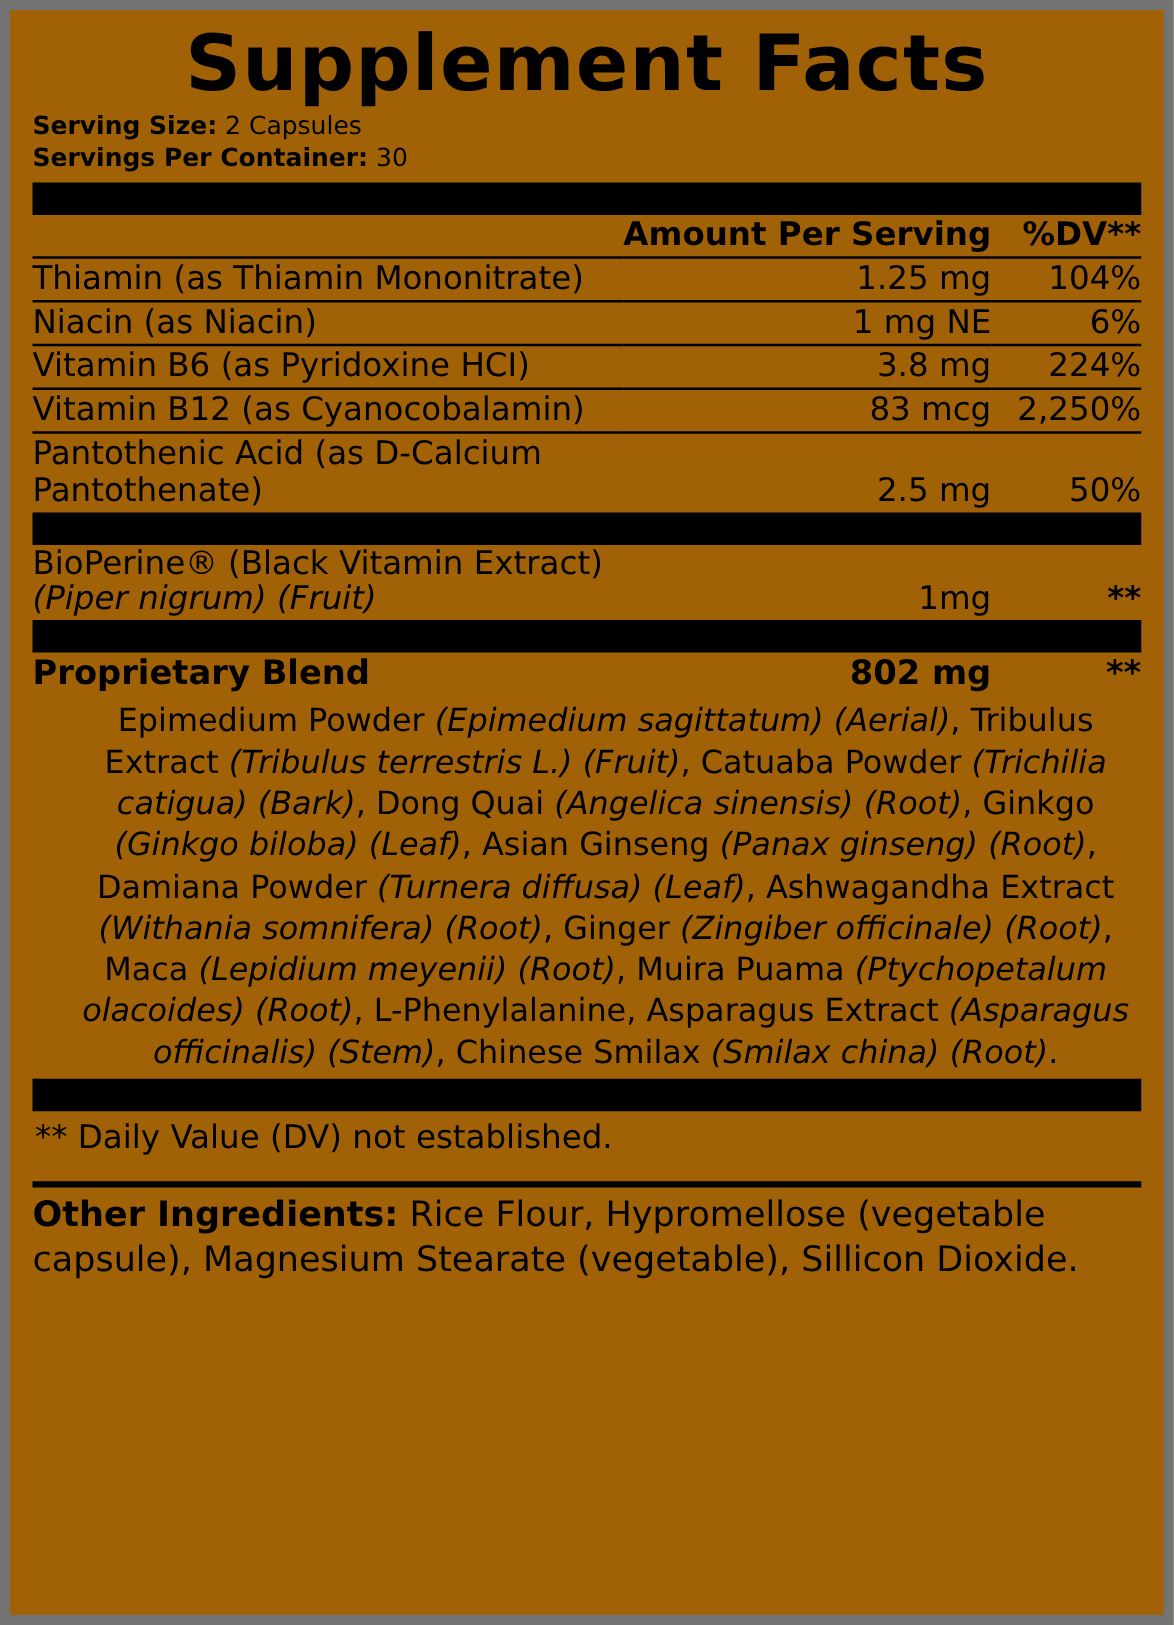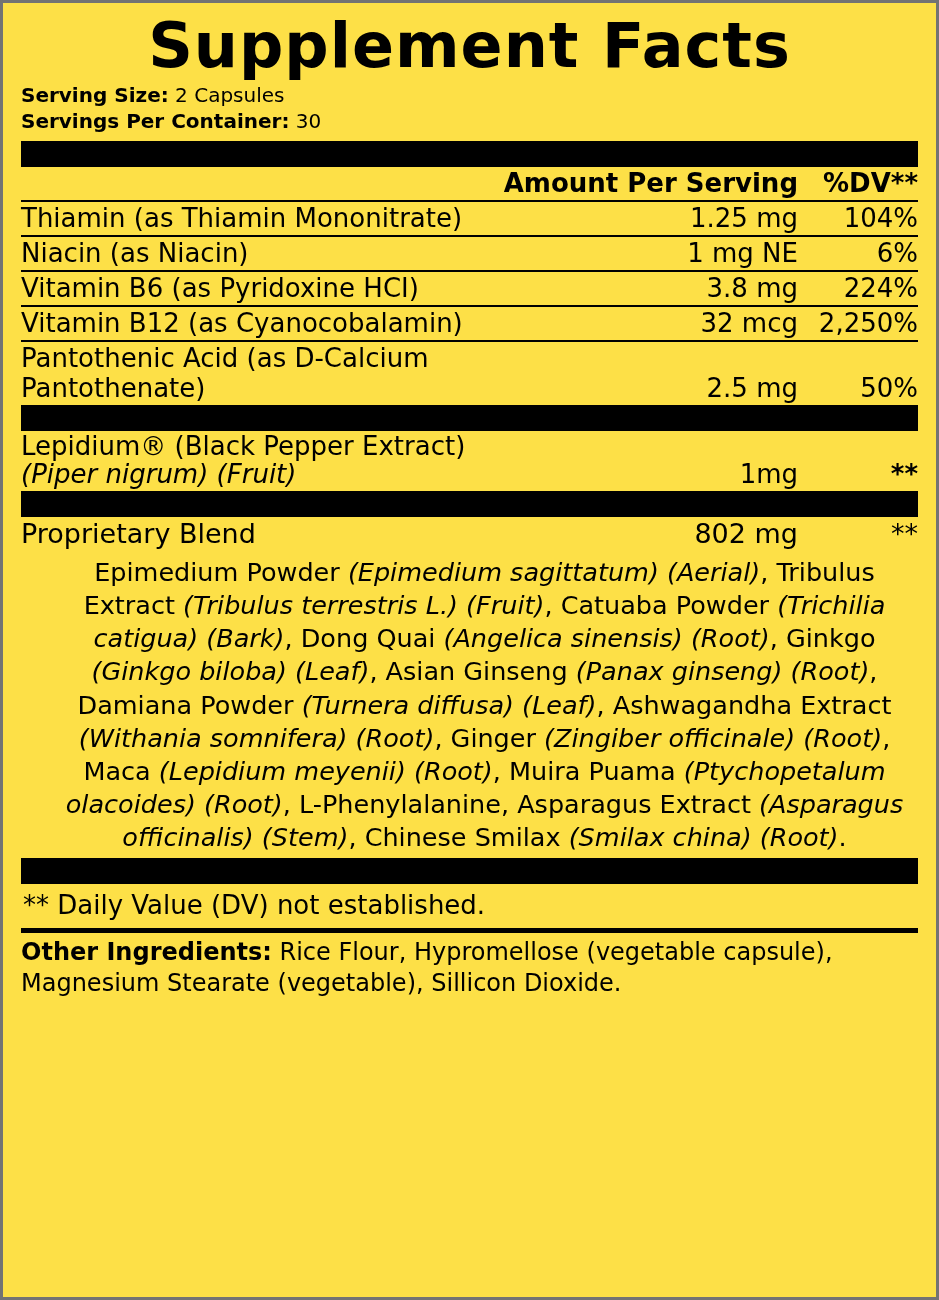--- a/index.html
+++ b/index.html
@@ -8,22 +8,22 @@
     background: #ffffff;
   }
   body {
     font-family: "DejaVu Sans", sans-serif;
     color: #000000;
   }
   .panel {
     width: 939px;
     height: 1300px;
     box-sizing: border-box;
-    border: 3px solid #737373;
-    background: #fde047;
+    border: 8px solid #737373;
+    background: #a16207;
     padding: 8px 18px 6px 18px;
     position: relative;
     overflow: hidden;
   }
   .title {
     font-size: 62px;
     font-weight: bold;
     letter-spacing: 1px;
     line-height: 1.05;
     text-align: center;
@@ -68,45 +68,45 @@
   td.dv   { text-align: right; white-space: nowrap; width: 120px; }
 
   .hdr-row td {
     font-weight: bold;
     border-bottom: 5px solid #000;
     padding-bottom: 2px;
     text-align: right;
   }
 
   .blend-row td {
-    font-weight: normal;
+    font-weight: bold;
     font-size: 27px;
     border-bottom: 2px solid #000;
     padding-top: 2px;
     margin-left: 19px;
   }
   .blend-dv {
     font-weight: bold;
     vertical-align: bottom;
   }
 
   .blend-body {
     font-size: 25.5px;
     line-height: 1.30;
     padding: 5px 0 4px 30px;
     text-align: center;
   }
   .blend-body i { font-style: italic; }
 
   .dv-note {
     font-size: 26px;
-    padding: 6px 0 8px 2px;
+    padding: 6px 0 20px 2px;
   }
   .other {
-    font-size: 24px;
+    font-size: 28px;
     line-height: 1.28;
     padding-top: 4px;
   }
   .other b { font-weight: bold; }
 
   .two-line-name { line-height: 1.1; }
   .two-line-name .l2 { font-style: italic; }
   .dagger { font-weight: bold; }
 </style>
 </head>
@@ -145,38 +145,38 @@
         <td class="amt">1 mg NE</td>
         <td class="dv">6%</td>
       </tr>
       <tr>
         <td class="name">Vitamin B6 (as Pyridoxine HCI)</td>
         <td class="amt">3.8 mg</td>
         <td class="dv">224%</td>
       </tr>
       <tr>
         <td class="name">Vitamin B12 (as Cyanocobalamin)</td>
-        <td class="amt">32 mcg</td>
+        <td class="amt">83 mcg</td>
         <td class="dv">2,250%</td>
       </tr>
       <tr>
         <td class="name">Pantothenic Acid (as D-Calcium Pantothenate)</td>
         <td class="amt">2.5 mg</td>
         <td class="dv">50%</td>
       </tr>
     </tbody>
   </table>
 
   <div class="bar-med"></div>
 
   <table class="facts">
     <tbody>
       <tr>
         <td class="name two-line-name">
-          <div>Lepidium® (Black Pepper Extract)</div>
+          <div>BioPerine® (Black Vitamin Extract)</div>
           <div class="l2">(Piper nigrum) (Fruit)</div>
         </td>
         <td class="amt">1mg</td>
         <td class="dv dagger">**</td>
       </tr>
     </tbody>
   </table>
 
   <div class="bar-med"></div>
 

